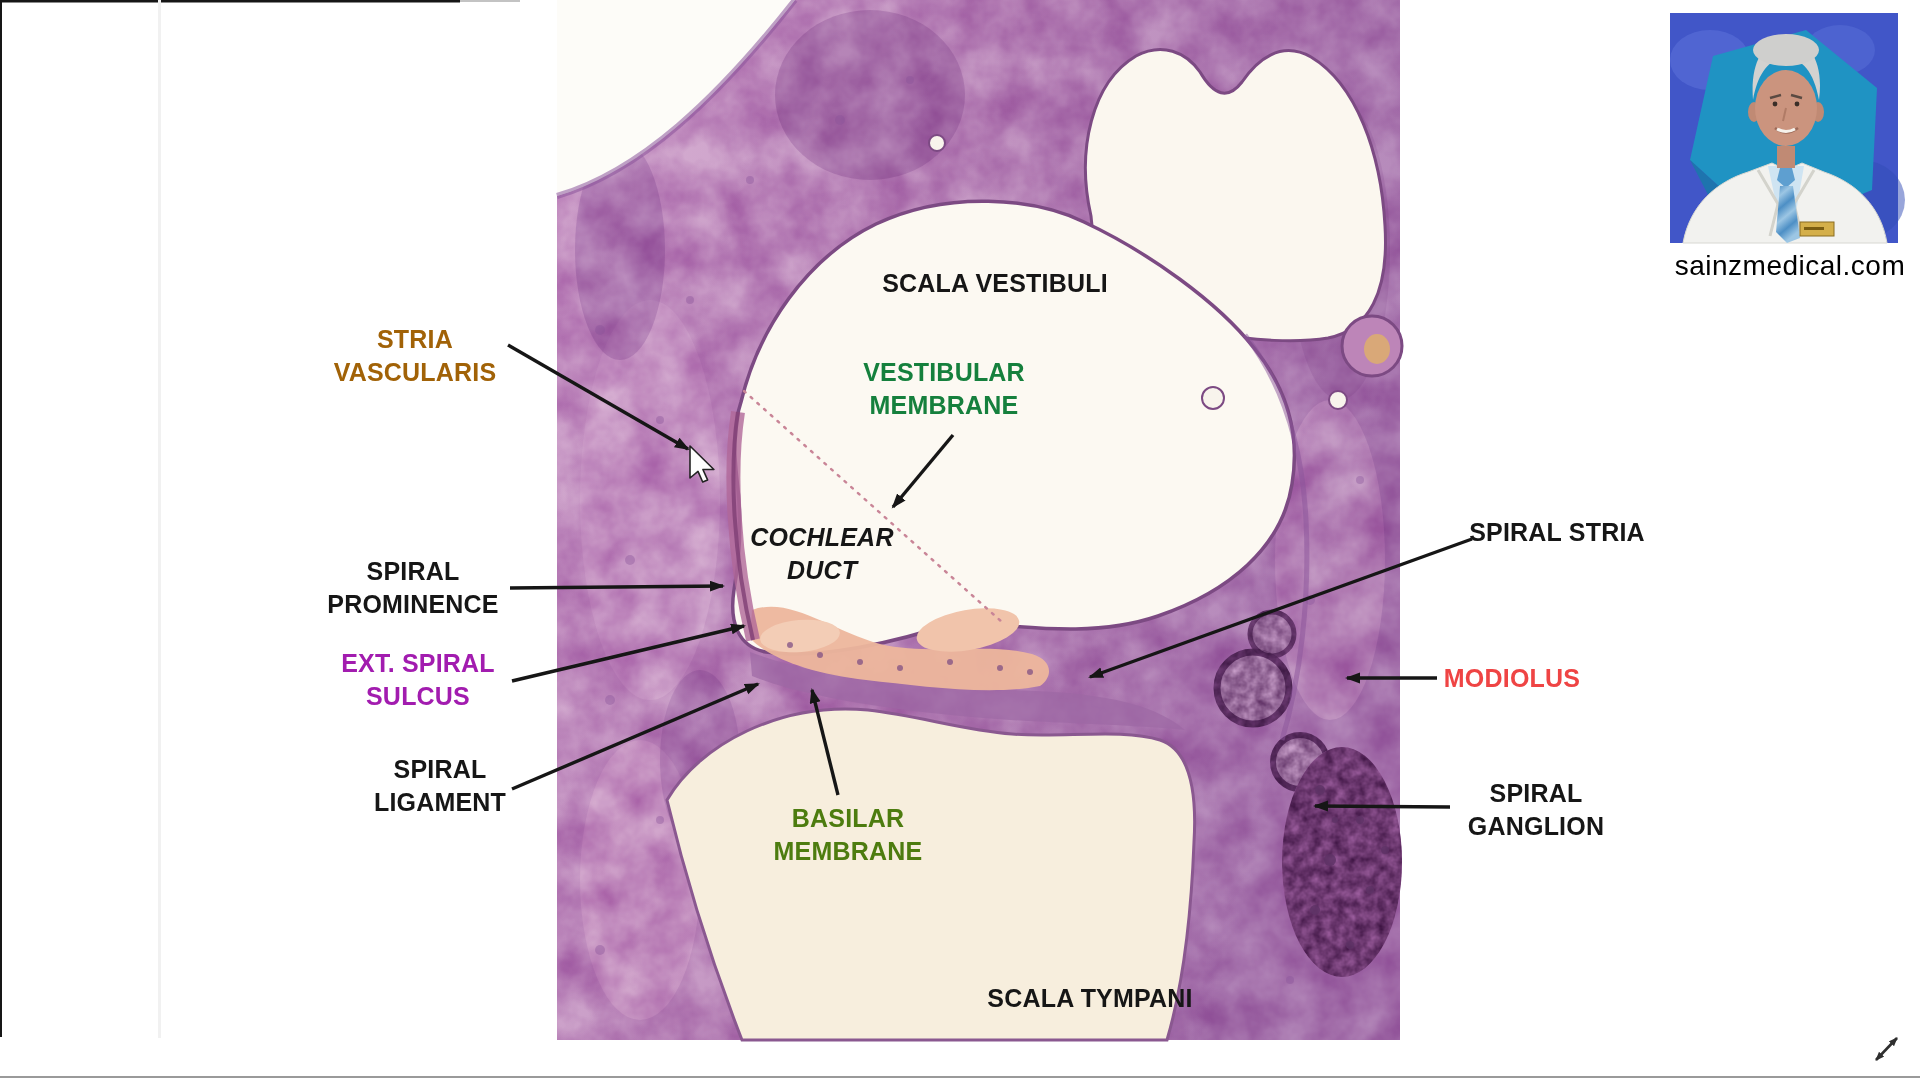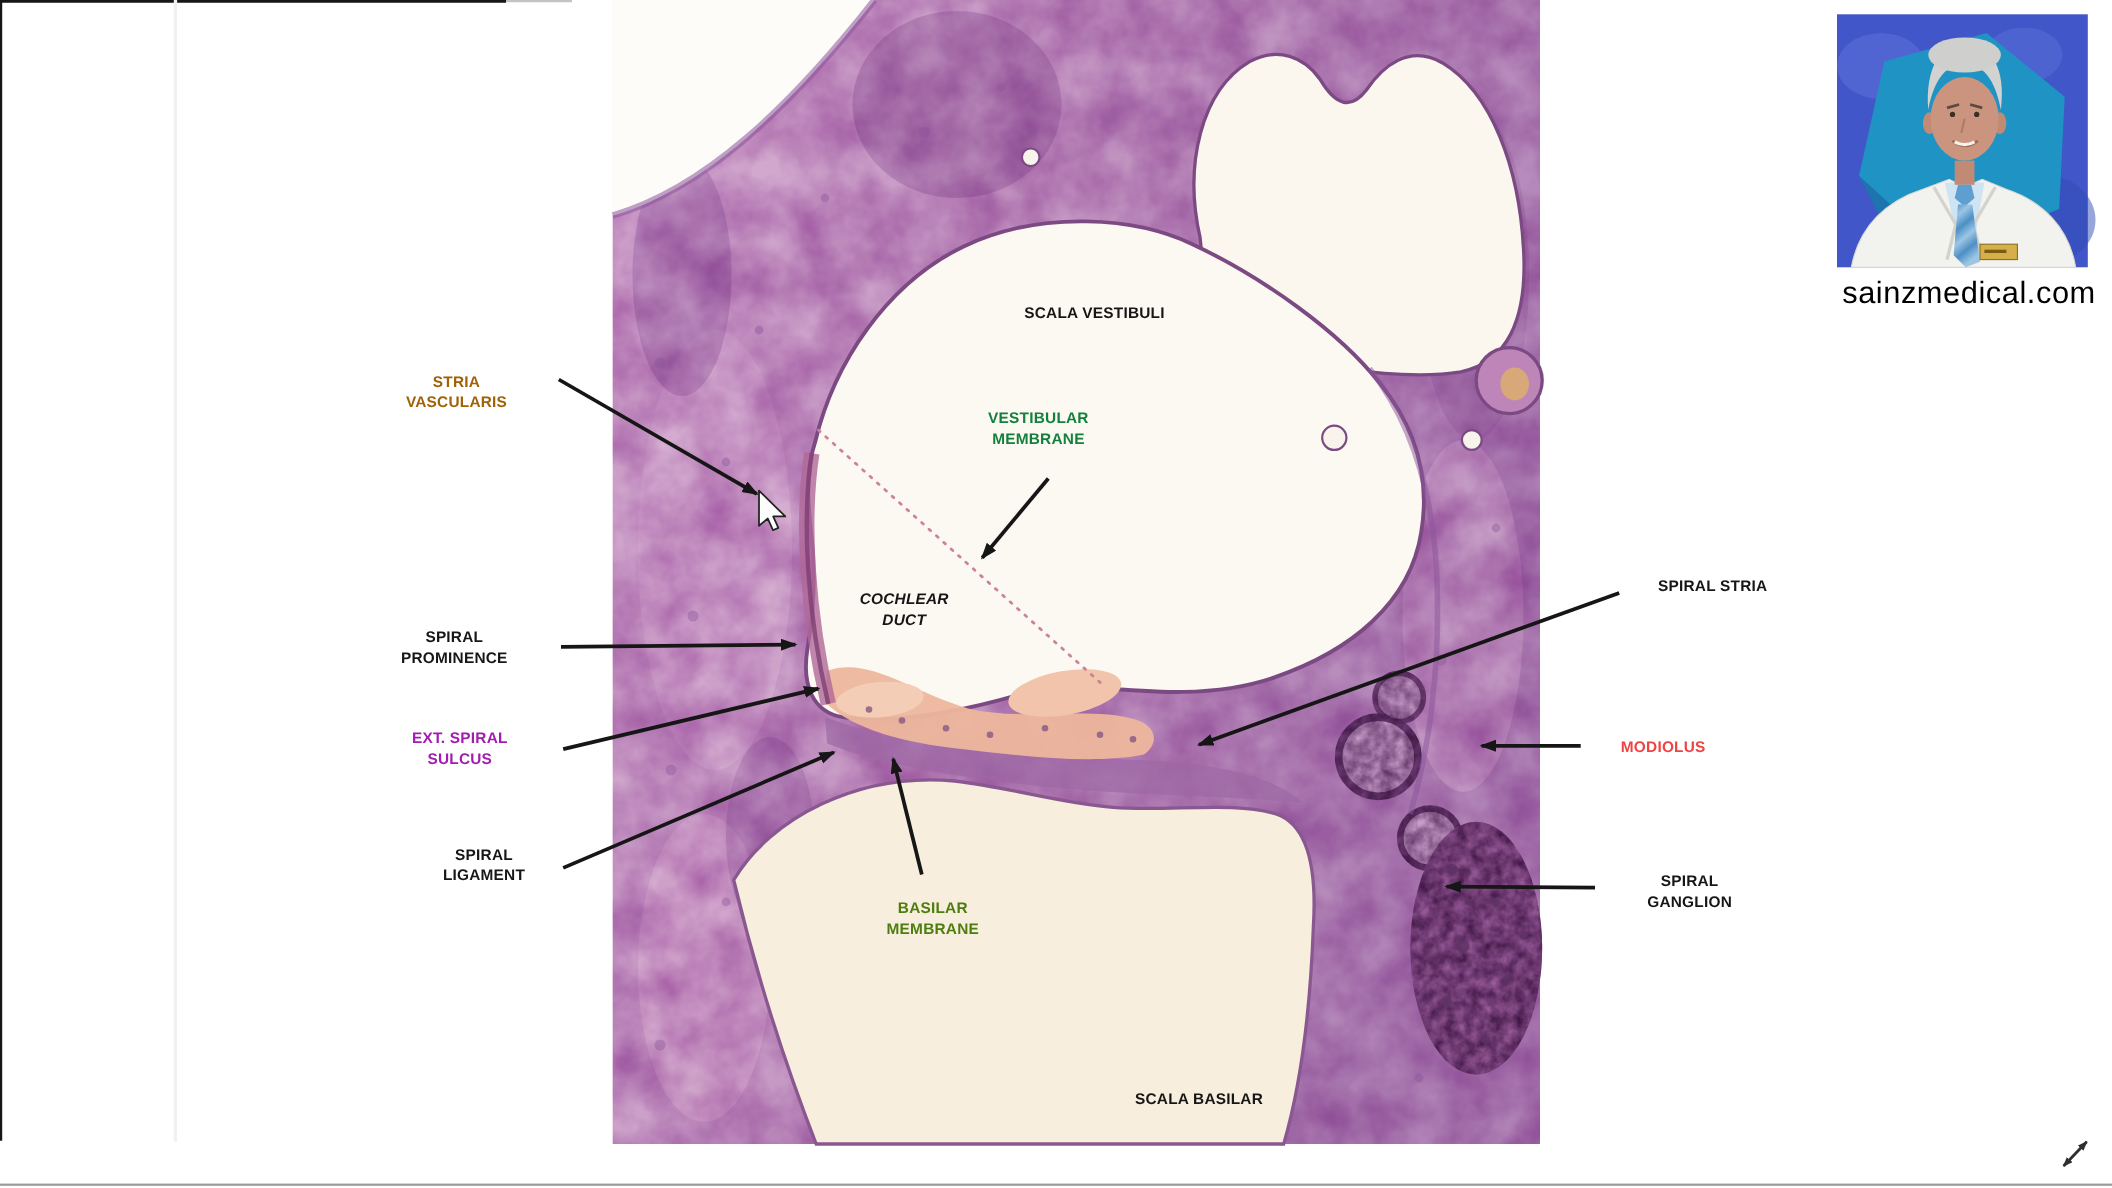--- a/index.html
+++ b/index.html
@@ -2,21 +2,21 @@
 <html><head>
 <meta charset="utf-8">
 <style>
   html,body{margin:0;padding:0;background:#ffffff;}
   body{width:1920px;height:1080px;overflow:hidden;font-family:"Liberation Sans",sans-serif;}
   .stage{position:absolute;left:0;top:0;width:1920px;height:1080px;}
   svg.scene{position:absolute;left:0;top:0;display:block;}
   #label-layer{position:absolute;left:0;top:0;width:1920px;height:1080px;pointer-events:none;}
   .fig-label{
     position:absolute;transform:translate(-50%,-50%);
-    font-family:"Liberation Sans",sans-serif;font-weight:700;font-size:14px;
+    font-family:"Liberation Sans",sans-serif;font-weight:700;font-size:25px;
     line-height:1.33;letter-spacing:.2px;color:#161616;text-align:center;
     white-space:pre-line;
   }
   .site-text{
     position:absolute;left:1790px;top:266px;transform:translate(-50%,-50%);
     font-size:28px;color:#000;letter-spacing:.5px;white-space:nowrap;
   }
   .ann-arrow{stroke:#161616;stroke-width:3.4px;}
 </style>
 </head>
@@ -249,18 +249,18 @@
       <div class="fig-label" style="left: 418px; top: 680px; color: #a21caf;">EXT. SPIRAL
 SULCUS</div>
       <div class="fig-label" style="left: 440px; top: 786px; color: rgb(22, 22, 22);">SPIRAL
 LIGAMENT</div>
       <div class="fig-label" style="left: 848px; top: 835px; color: #4d7c0f;">BASILAR
 MEMBRANE</div>
       <div class="fig-label" style="left: 1557px; top: 533px; color: rgb(22, 22, 22);">SPIRAL STRIA</div>
       <div class="fig-label" style="left: 1512px; top: 679px; color: #ef4444;">MODIOLUS</div>
       <div class="fig-label" style="left: 1536px; top: 810px; color: rgb(22, 22, 22);">SPIRAL
 GANGLION</div>
-      <div class="fig-label" style="left: 1090px; top: 999px; color: rgb(22, 22, 22);">SCALA BASILAR</div>
+      <div class="fig-label" style="left: 1090px; top: 999px; color: rgb(22, 22, 22);">SCALA TYMPANI</div>
     </div>
 
 <div class="site-text">sainzmedical.com</div>
 
 </div>
 
 </body></html>

